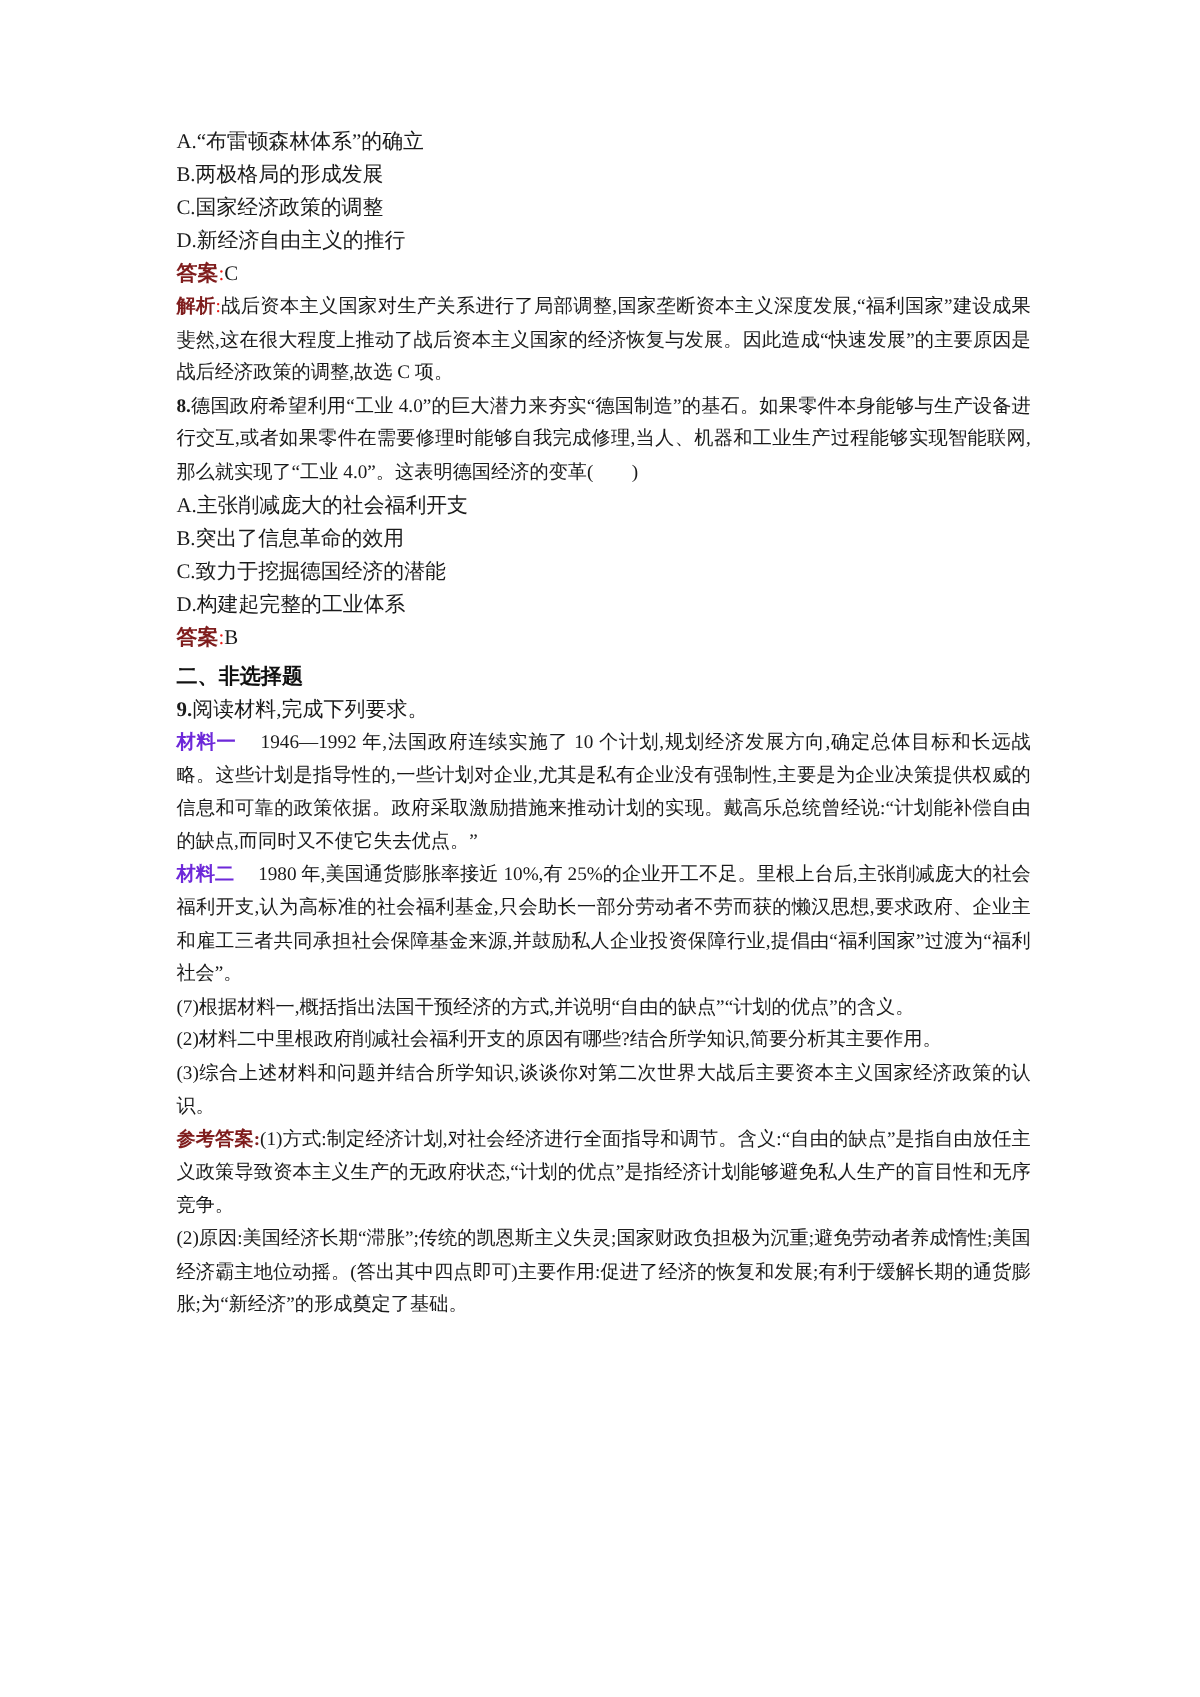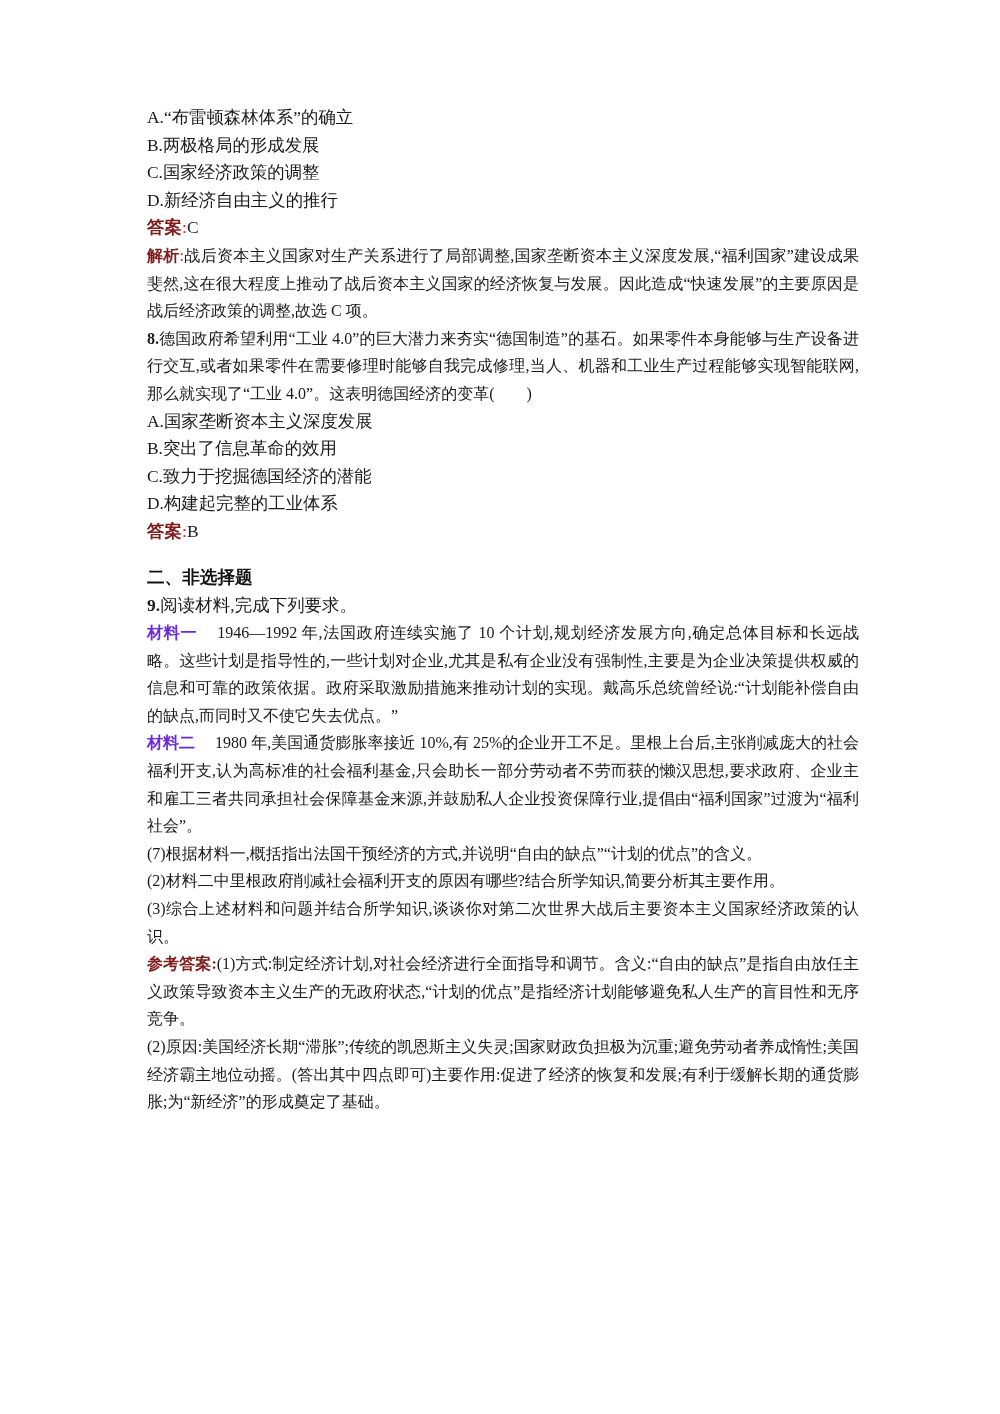--- a/index.html
+++ b/index.html
@@ -52,21 +52,21 @@
     font-weight: bold;
   }
   .redcolon {
     color: #ed1b15;
   }
   .heading {
     font-size: 17.6px;
     line-height: 30px;
     font-weight: bold;
     color: #111111;
-    margin-top: 16px;
+    margin-top: 2px;
   }
   .qnum {
     font-weight: bold;
   }
   .matlabel {
     font-weight: bold;
     color: #6d28d9;
   }
   .gap {
     display: inline-block;
@@ -83,21 +83,21 @@
     <div class="opt">B.两极格局的形成发展</div>
     <div class="opt">C.国家经济政策的调整</div>
     <div class="opt">D.新经济自由主义的推行</div>
 
     <div class="line"><span class="redlabel">答案</span><span class="redcolon">:</span><span>C</span></div>
 
     <div class="para"><span class="redlabel">解析</span><span class="redcolon">:</span><span>战后资本主义国家对生产关系进行了局部调整,国家垄断资本主义深度发展,“福利国家”建设成果斐然,这在很大程度上推动了战后资本主义国家的经济恢复与发展。因此造成“快速发展”的主要原因是战后经济政策的调整,故选 C 项。</span></div>
 
     <div class="para"><span class="qnum">8.</span><span>德国政府希望利用“工业 4.0”的巨大潜力来夯实“德国制造”的基石。如果零件本身能够与生产设备进行交互,或者如果零件在需要修理时能够自我完成修理,当人、机器和工业生产过程能够实现智能联网,那么就实现了“工业 4.0”。这表明德国经济的变革(　　)</span></div>
 
-    <div class="opt">A.国家垄断资本主义深度发展</div>
+    <div class="opt">A.主张削减庞大的社会福利开支</div>
     <div class="opt">B.突出了信息革命的效用</div>
     <div class="opt">C.致力于挖掘德国经济的潜能</div>
     <div class="opt">D.构建起完整的工业体系</div>
 
     <div class="line"><span class="redlabel">答案</span><span class="redcolon">:</span><span>B</span></div>
 
     <div class="heading">二、非选择题</div>
 
     <div class="line"><span class="qnum">9.</span><span>阅读材料,完成下列要求。</span></div>
 

